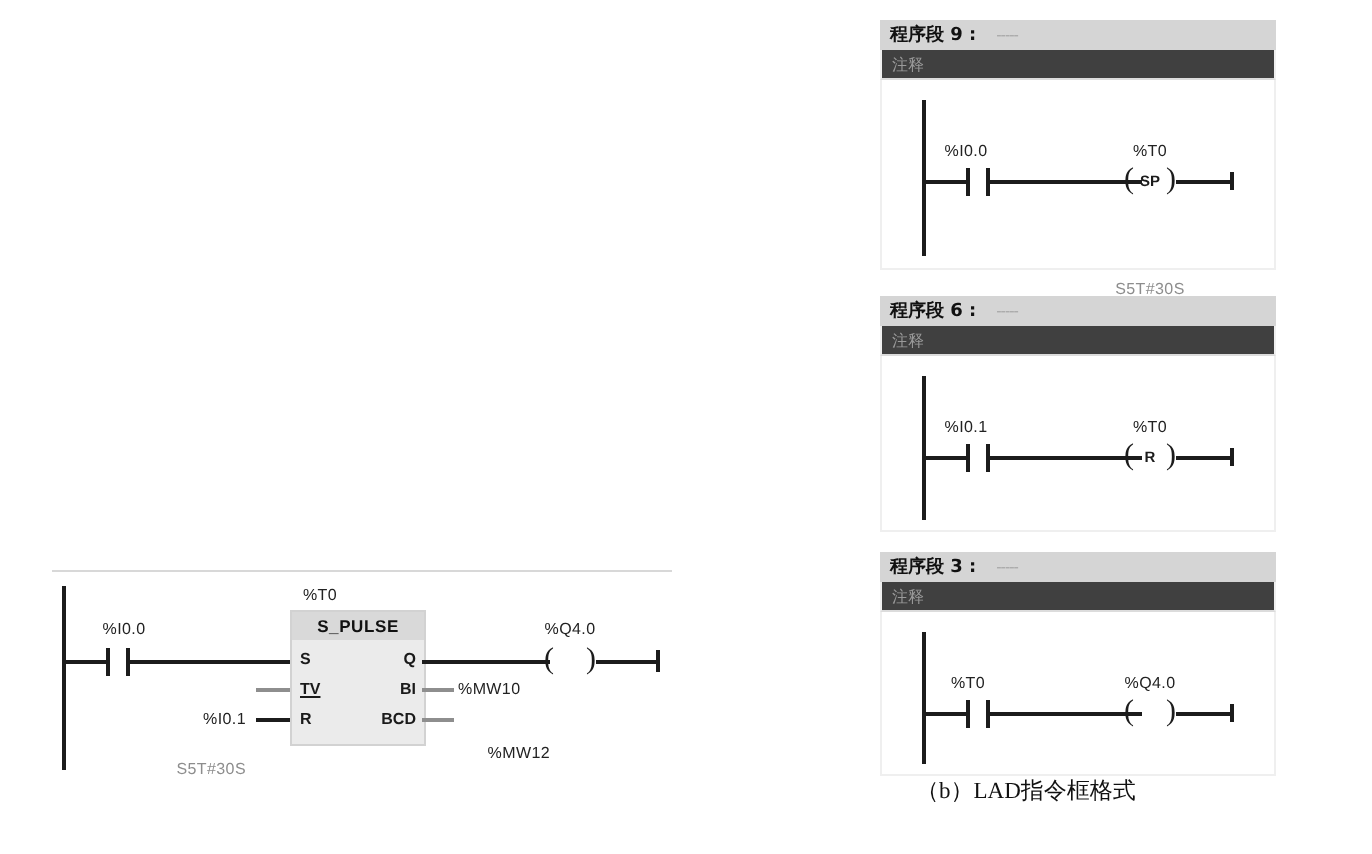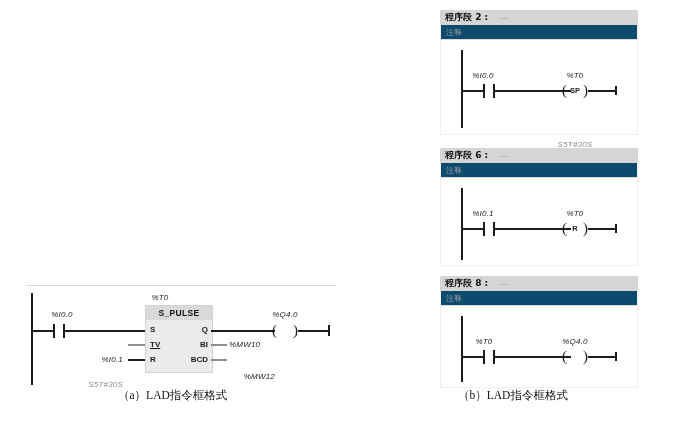--- a/index.html
+++ b/index.html
@@ -17,21 +17,20 @@
   }
 
   
   .lad-label {
     position: absolute;
     font-size: 8px;
     letter-spacing: .2px;
     color: #222;
     white-space: nowrap;
     text-align: center;
-    font-style: italic;
   }
   .lad-label.gray { color: #8d8d8d; margin-top: 40px; }
   .wire {
     position: absolute;
     background: #1c1c1c;
     height: 2px;
   }
   .rail {
     position: absolute;
     background: #1c1c1c;
@@ -153,21 +152,21 @@
     font-size: 8px;
     color: #a8a8a8;
     letter-spacing: -0.5px;
   }
   .nw-comment {
     position: absolute;
     left: 0; top: 15px;
     width: 100%;
     height: 15px;
     box-sizing: border-box;
-    background: #0c4a6e;
+    background: #404040;
     border-bottom: 1px solid #dcdcdc;
     border-left: 1px solid #efefef;
     border-right: 1px solid #efefef;
     font-size: 8px;
     color: #9a9a9a;
     padding-left: 5px;
     line-height: 15px;
     font-family: "DejaVu Sans", "Liberation Sans", sans-serif;
   }
   .nw-body {
@@ -238,28 +237,27 @@
   <div class="wire" style="left:211px; top:330px; width:64px;"></div>
 
   <div class="lad-label" style="left:259px; top:310px; width:52px;">%Q4.0</div>
   <div class="coil" style="left:272px; top:323px;">
     <span class="par l">(</span>
     <span class="par r">)</span>
   </div>
   <div class="wire" style="left:298px; top:330px; width:31px;"></div>
   <div class="tick" style="left:328px; top:325px; height:11px;"></div>
 
-  <div class="caption" style="left:118px; top:388px;">（a）LAD指令框格式</div>
 </div>
 
 <div id="panel-b">
 
   <div class="network" style="top:10px;">
     <div class="nw-header">
-      <span class="nw-title">程序段 2 :</span>
+      <span class="nw-title">程序段 9 :</span>
       <span class="nw-dash">-----</span>
     </div>
     <div class="nw-comment">注释</div>
     <div class="nw-body" style="height:95px;">
       <div class="rail" style="left:20px; top:10px; height:78px;"></div>
       <div class="wire" style="left:20px; top:50px; width:22px;"></div>
       <div class="lad-label" style="left:22px; top:31px; width:40px;">%I0.0</div>
       <div class="contact" style="left:42px; top:44px; height:14px;">
         <div class="bar l"></div>
         <div class="bar r"></div>
@@ -298,21 +296,21 @@
         <span class="ctext">R</span>
         <span class="par r">)</span>
       </div>
       <div class="wire" style="left:147px; top:50px; width:28px;"></div>
       <div class="tick" style="left:174px; top:46px; height:9px;"></div>
     </div>
   </div>
 
   <div class="network" style="top:276px;">
     <div class="nw-header">
-      <span class="nw-title">程序段 8 :</span>
+      <span class="nw-title">程序段 3 :</span>
       <span class="nw-dash">-----</span>
     </div>
     <div class="nw-comment">注释</div>
     <div class="nw-body" style="height:82px;">
       <div class="rail" style="left:20px; top:10px; height:66px;"></div>
       <div class="wire" style="left:20px; top:50px; width:22px;"></div>
       <div class="lad-label" style="left:24px; top:31px; width:38px;">%T0</div>
       <div class="contact" style="left:42px; top:44px; height:14px;">
         <div class="bar l"></div>
         <div class="bar r"></div>

